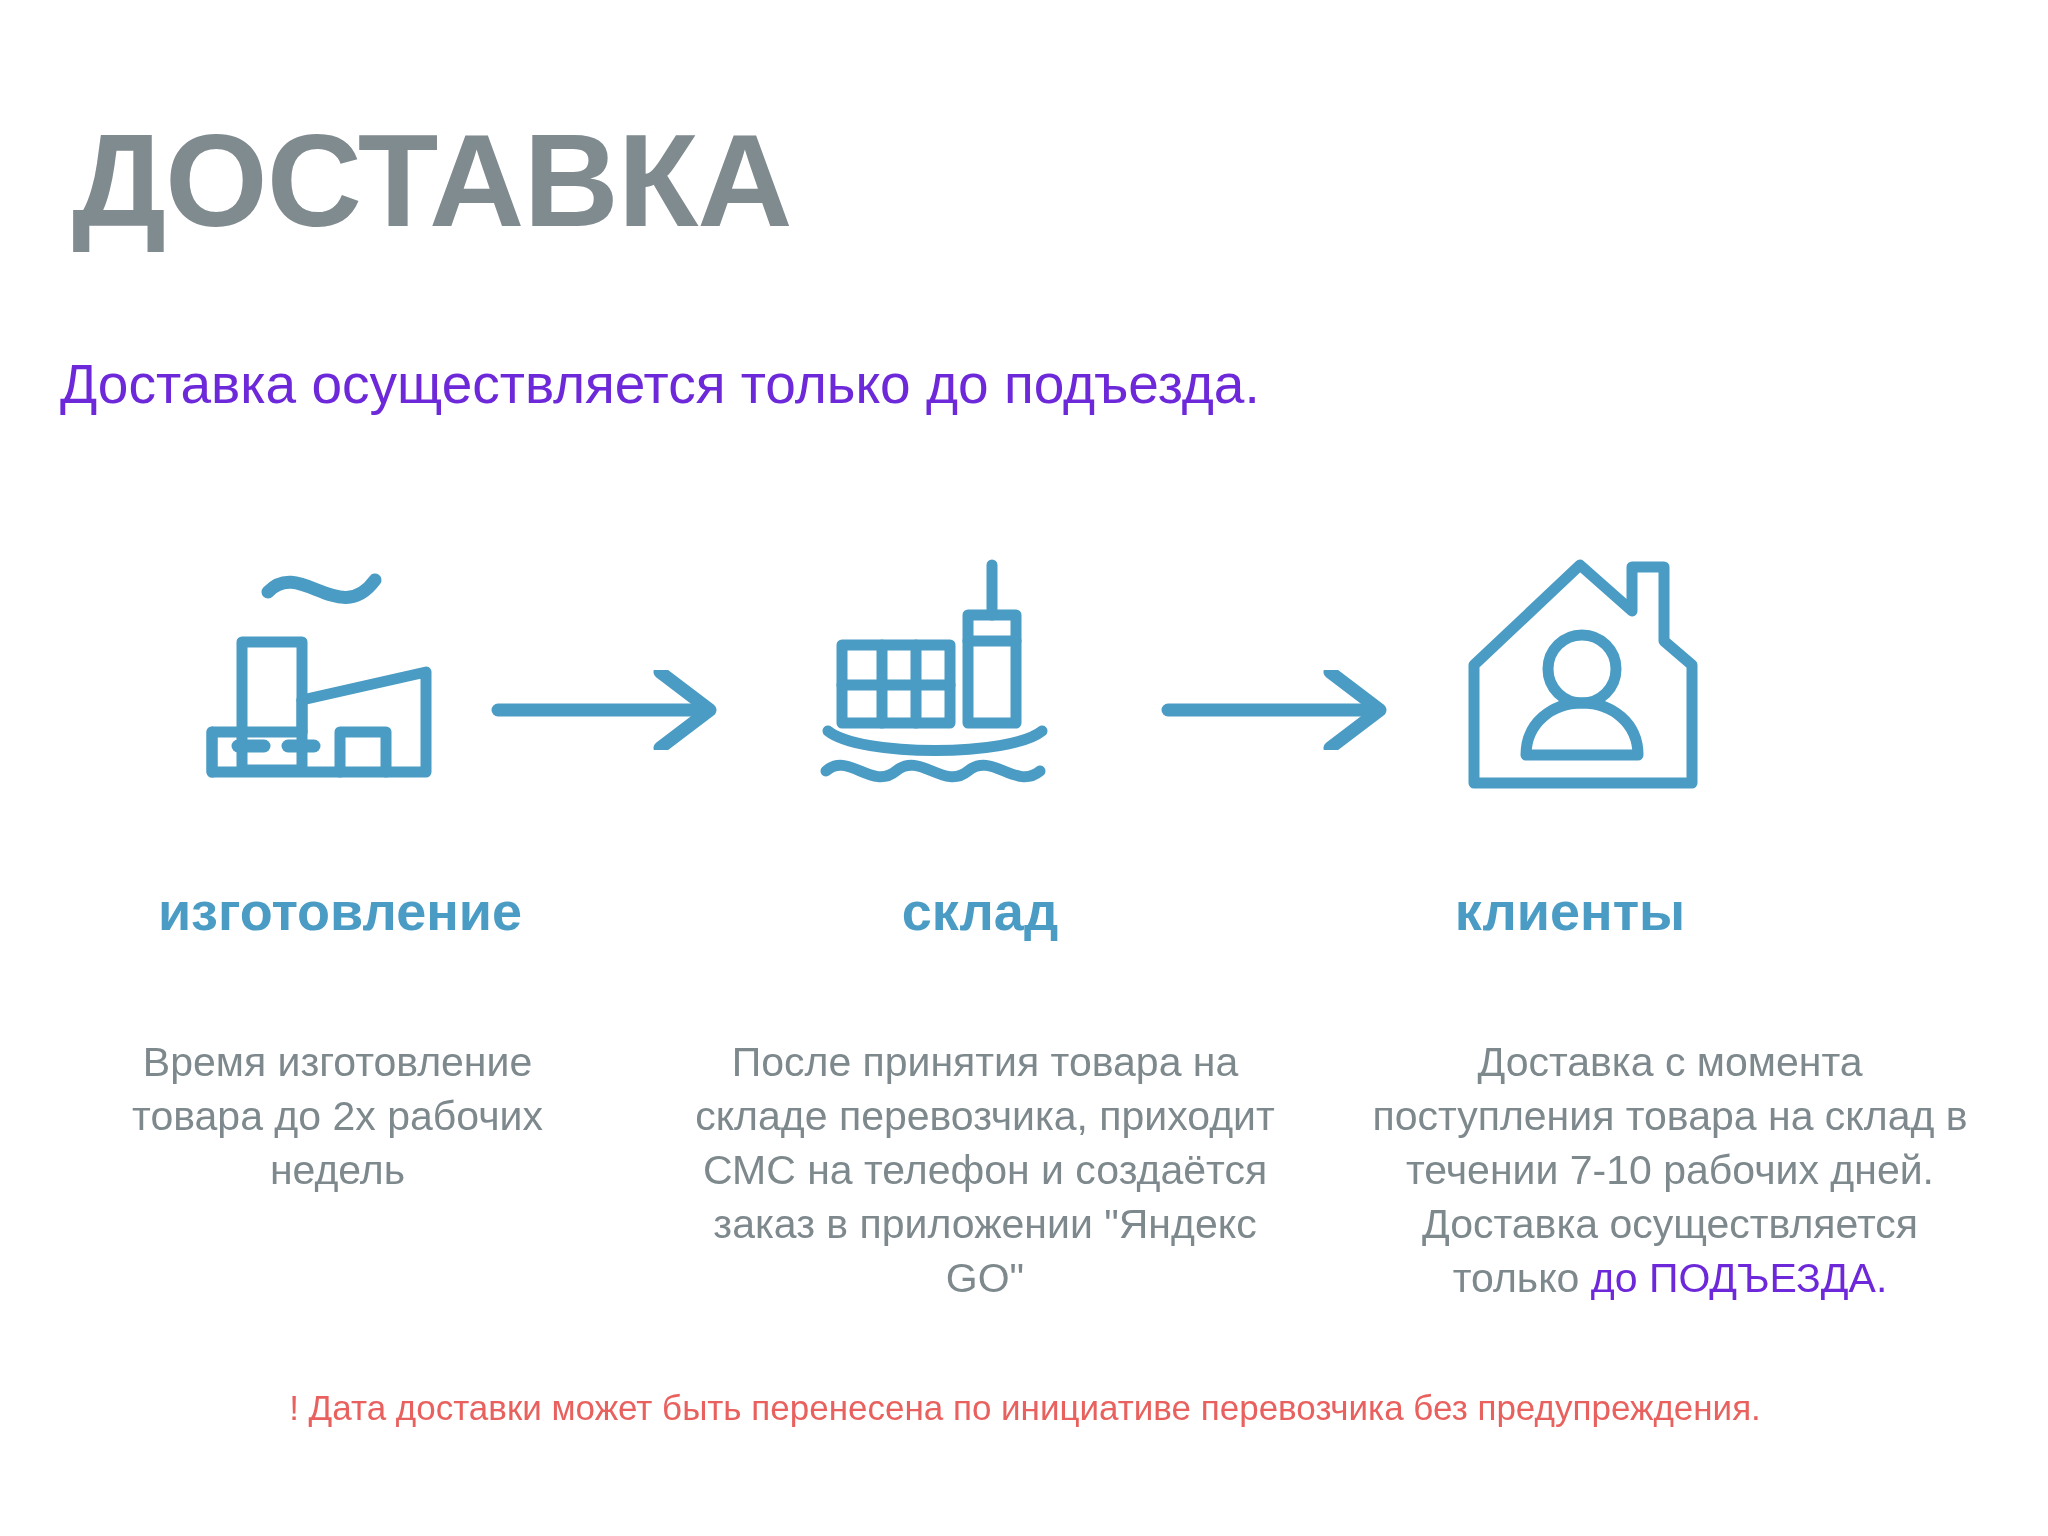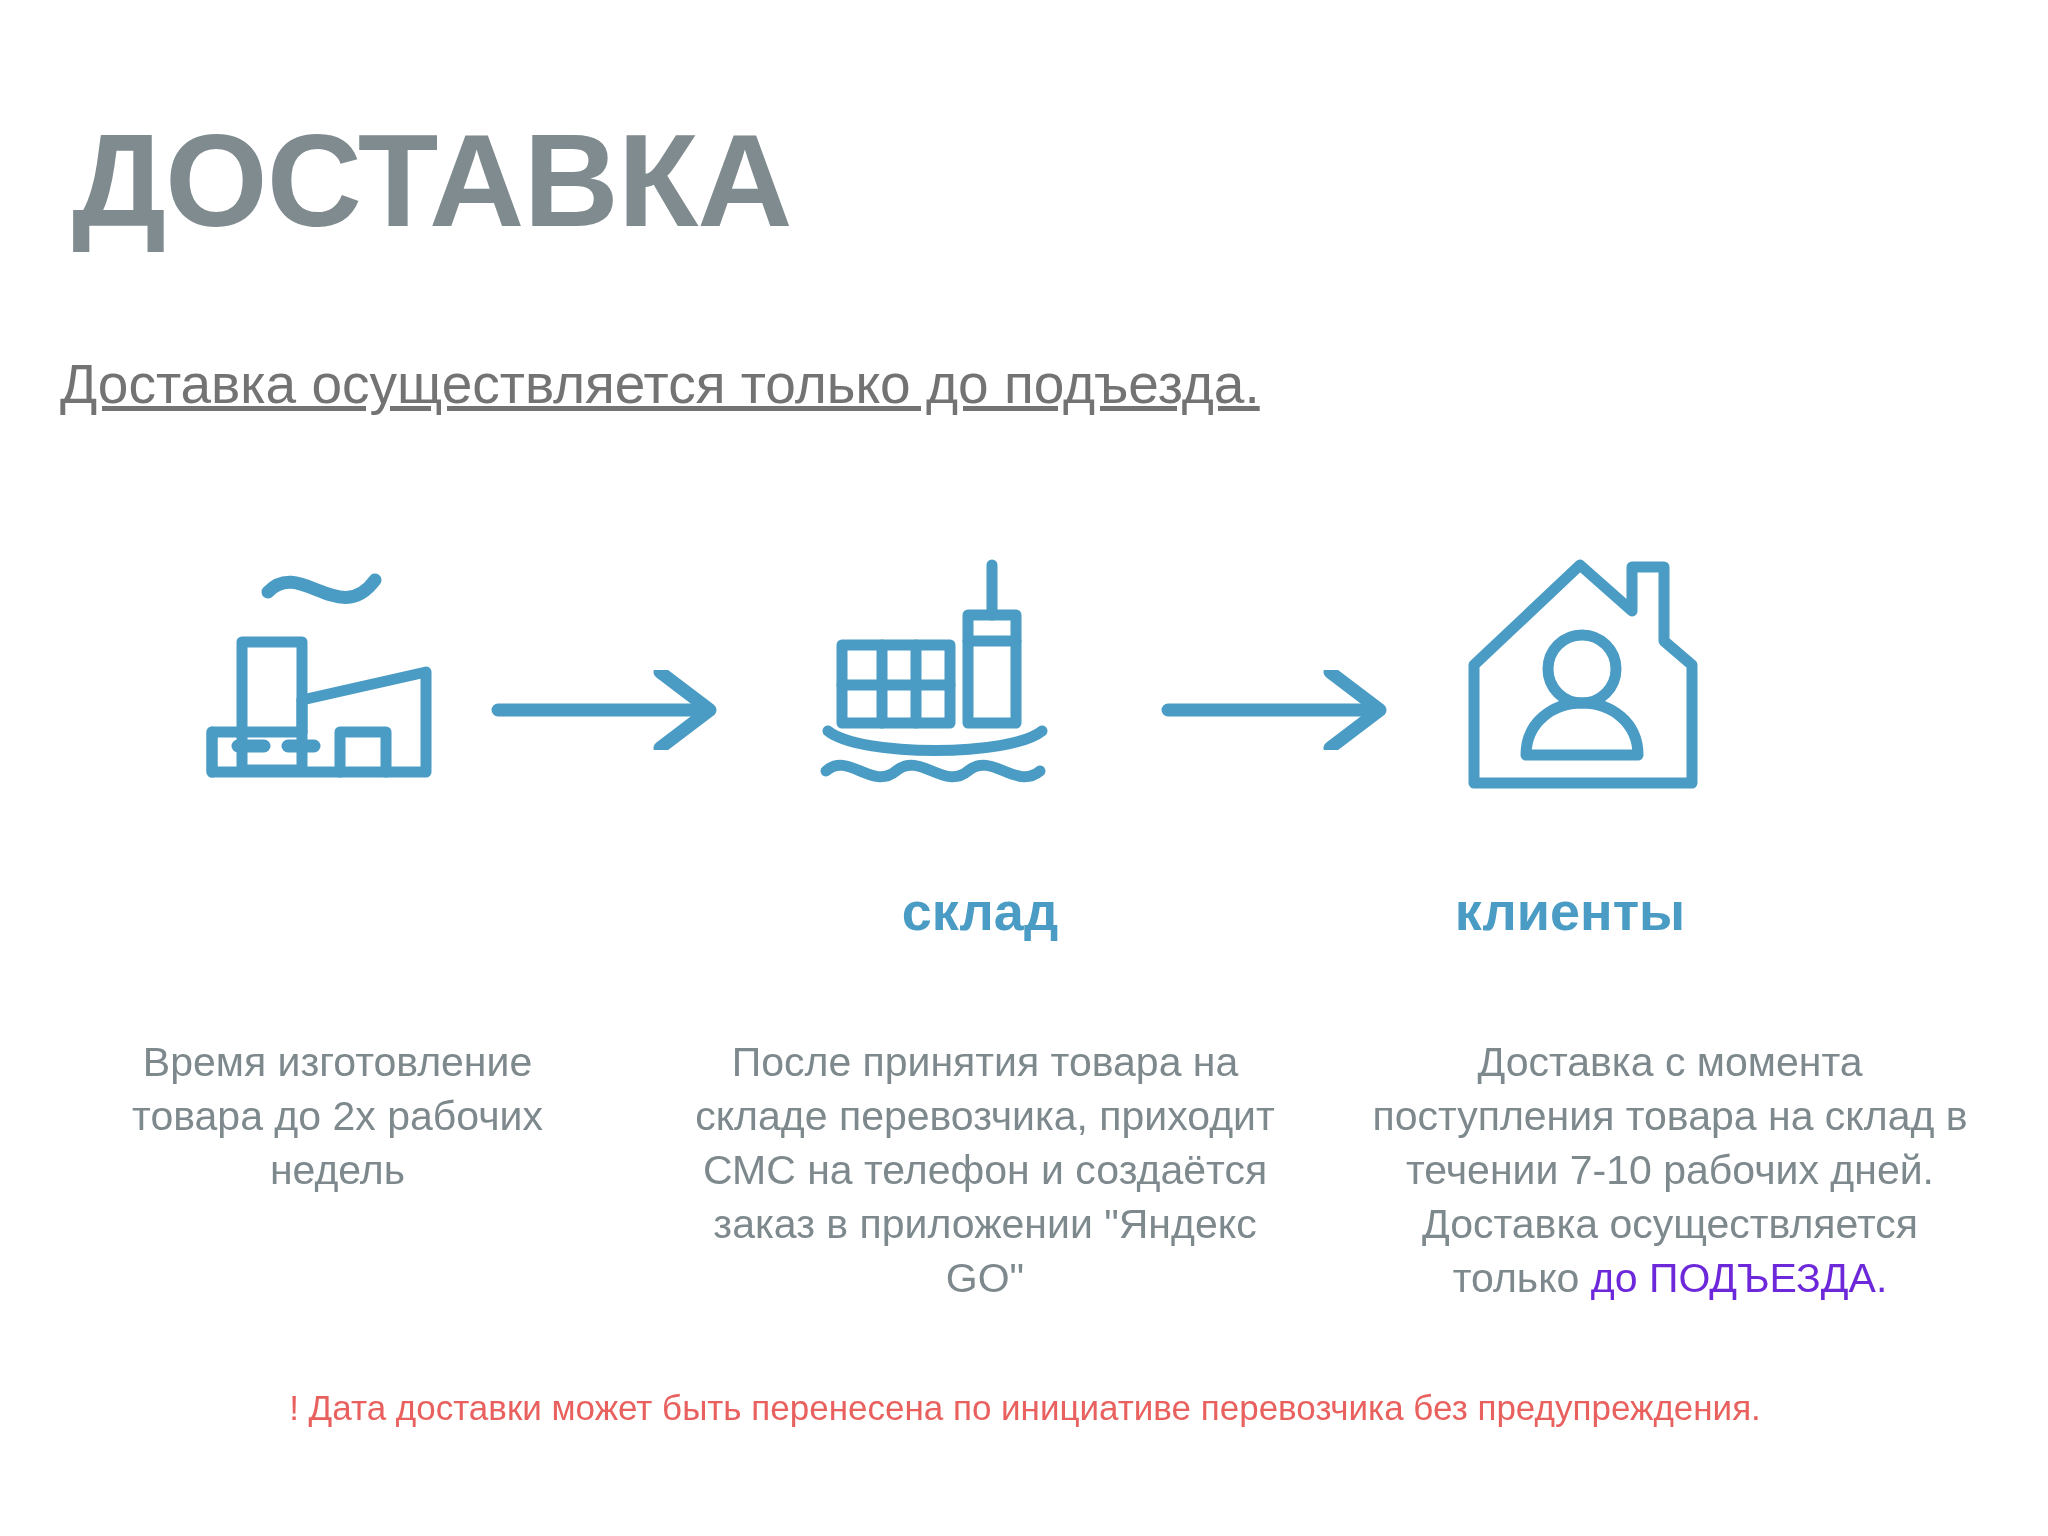--- a/index.html
+++ b/index.html
@@ -31,23 +31,22 @@
     letter-spacing: -1px;
     color: #808b8f;
     line-height: 1.1;
   }
   .subtitle {
     position: absolute;
     left: 60px;
     top: 295px;
     width: 1300px;
     font-size: 55px;
-    color: #737373;
+    color: #6d28d9;
     line-height: 1.25;
-    text-decoration: underline;
   }
 
   
   .flow {
     position: absolute;
     left: 0;
     top: 530px;
     width: 2048px;
     height: 330px;
   }
@@ -203,20 +202,21 @@
 
           <circle cx="122" cy="124" r="34"></circle>
 
           <path d="M66 210 C 66 178, 92 158, 122 158 C 152 158, 178 178, 178 210 Z"></path>
         </svg>
       </span>
     </div>
   </div>
 
   <div class="labels">
+    <div class="node-label l1">изготовление</div>
     <div class="node-label l2">склад</div>
     <div class="node-label l3">клиенты</div>
   </div>
 
   <div class="descs">
     <div class="desc d1">Время изготовление товара до 2х рабочих недель</div>
     <div class="desc d2">После принятия товара на складе перевозчика, приходит СМС на телефон и создаётся заказ в приложении "Яндекс GO"</div>
     <div class="desc d3"><span>Доставка с момента поступления товара на склад в течении 7-10 рабочих дней. Доставка осуществляется только </span><span class="hl-red">до ПОДЪЕЗДА.</span></div>
   </div>
 

